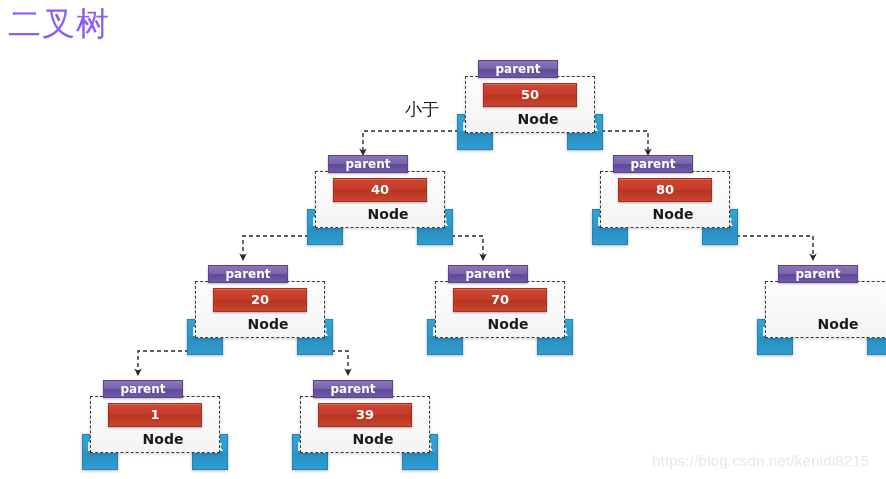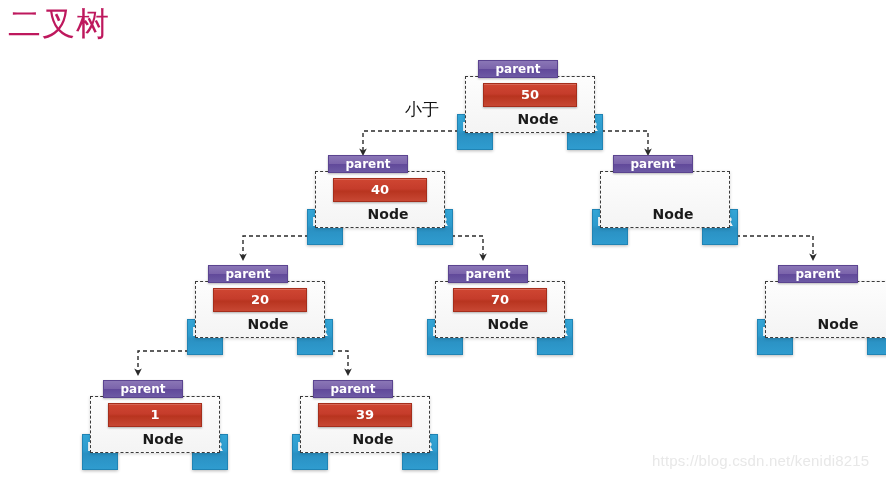--- a/index.html
+++ b/index.html
@@ -19,21 +19,21 @@
     overflow: hidden;
   }
 
   
   #page-title {
     position: absolute;
     left: 8px;
     top: 2px;
     font-size: 33px;
     line-height: 44px;
-    color: #be185d;
+    color: #8b5cf6;
     font-family: "DejaVu Sans", "Liberation Sans", sans-serif;
     letter-spacing: 1px;
     white-space: nowrap;
   }
 
   
   .annotation {
     position: absolute;
     font-size: 17px;
     color: #111111;
@@ -191,20 +191,21 @@
         <div class="parent-tab">parent</div>
         <div class="body"></div>
         <div class="value">40</div>
         <div class="caption">Node</div>
         <div class="lr-tab left">L</div>
         <div class="lr-tab right">R</div>
       </div>
       <div class="node" style="left: 600px; top: 155px;">
         <div class="parent-tab">parent</div>
         <div class="body"></div>
+        <div class="value">80</div>
         <div class="caption">Node</div>
         <div class="lr-tab left">L</div>
         <div class="lr-tab right">R</div>
       </div>
       <div class="node" style="left: 195px; top: 265px;">
         <div class="parent-tab">parent</div>
         <div class="body"></div>
         <div class="value">20</div>
         <div class="caption">Node</div>
         <div class="lr-tab left">L</div>

